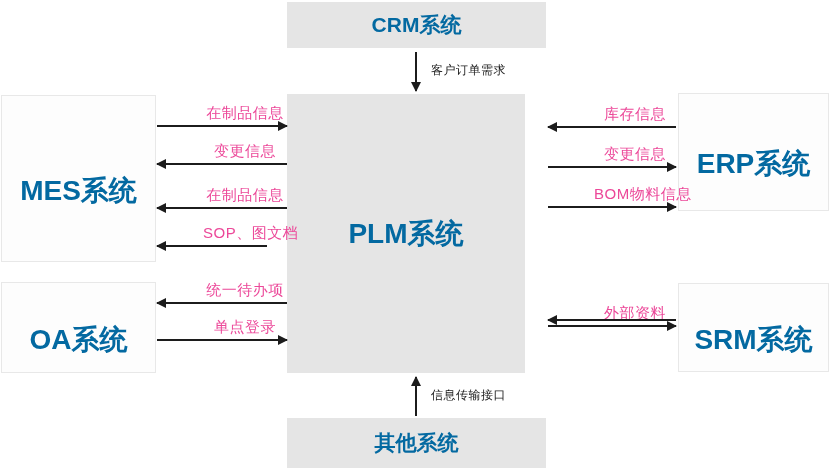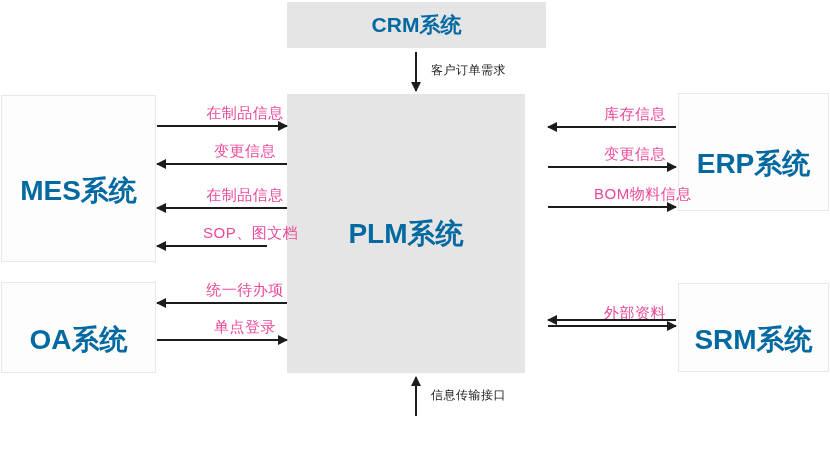--- a/index.html
+++ b/index.html
@@ -59,20 +59,23 @@
 </head>
 <body>
 
 <div class="canvas">
 
   <div class="box gray box-crm">
     <span class="box-label lbl-topbot">CRM系统</span>
   </div>
   <div class="box gray box-plm">
     <span class="box-label lbl-center">PLM系统</span>
+  </div>
+  <div class="box gray box-other">
+    <span class="box-label lbl-topbot">其他系统</span>
   </div>
   <div class="box outline box-mes">
     <span class="box-label lbl-side">MES系统</span>
   </div>
   <div class="box outline box-oa">
     <span class="box-label lbl-side">OA系统</span>
   </div>
   <div class="box outline box-erp">
     <span class="box-label lbl-side">ERP系统</span>
   </div>

